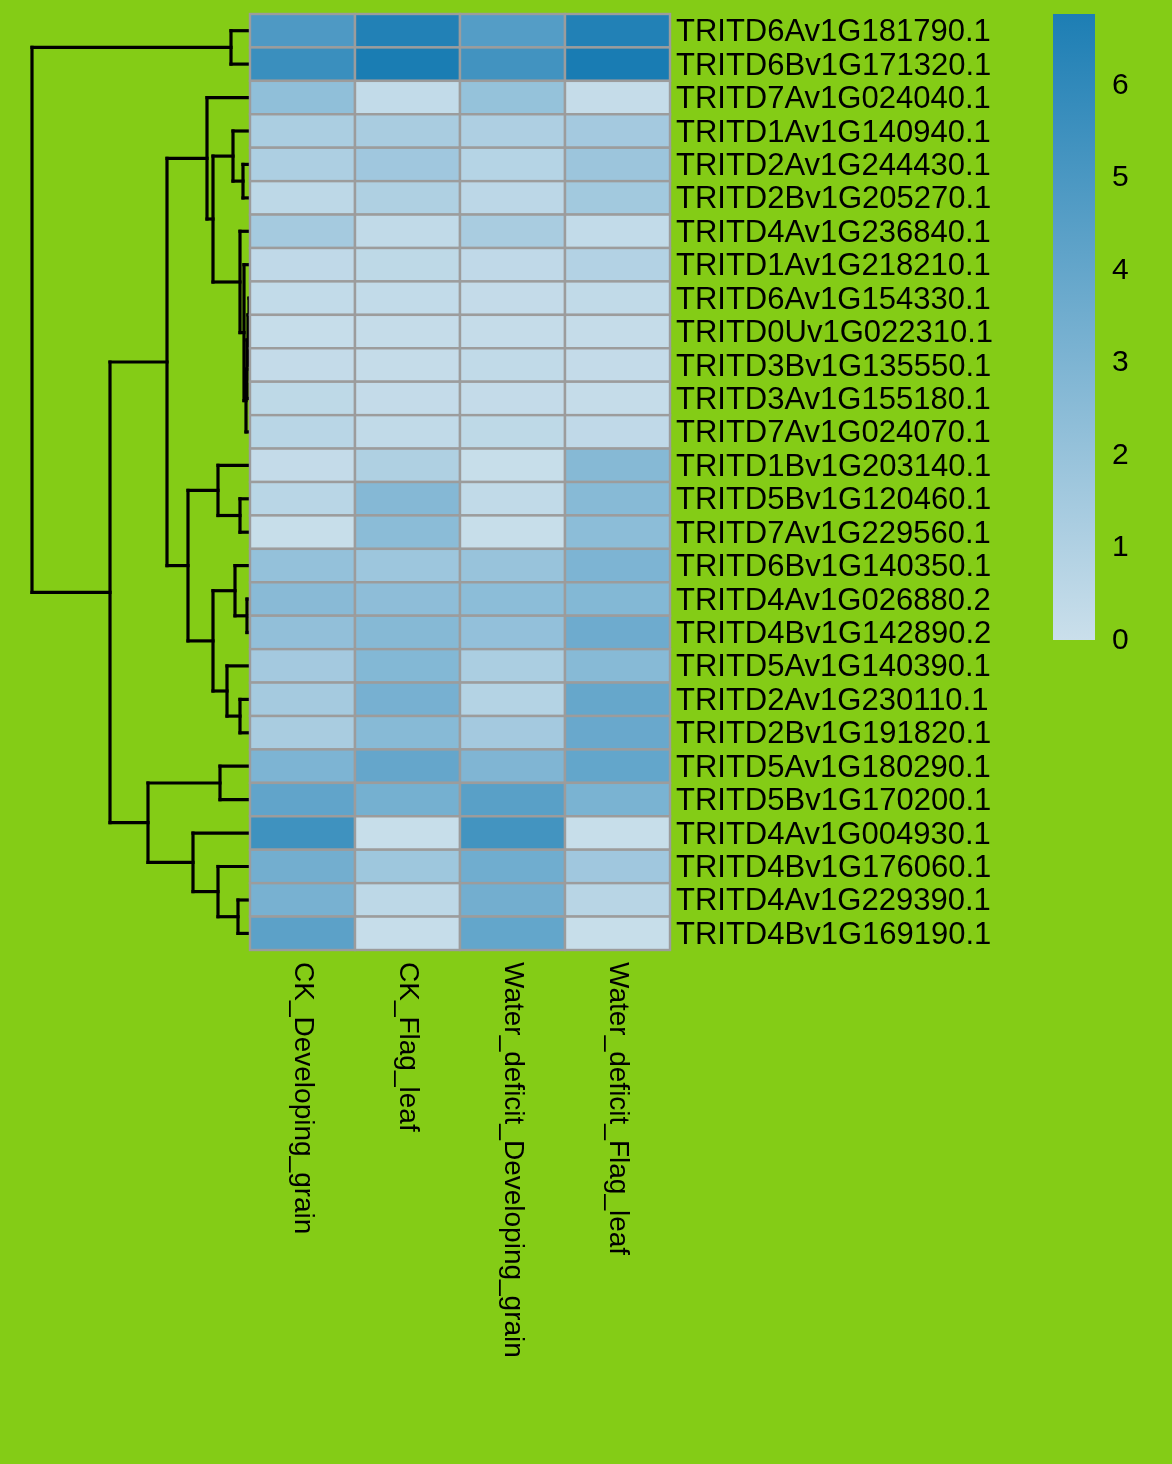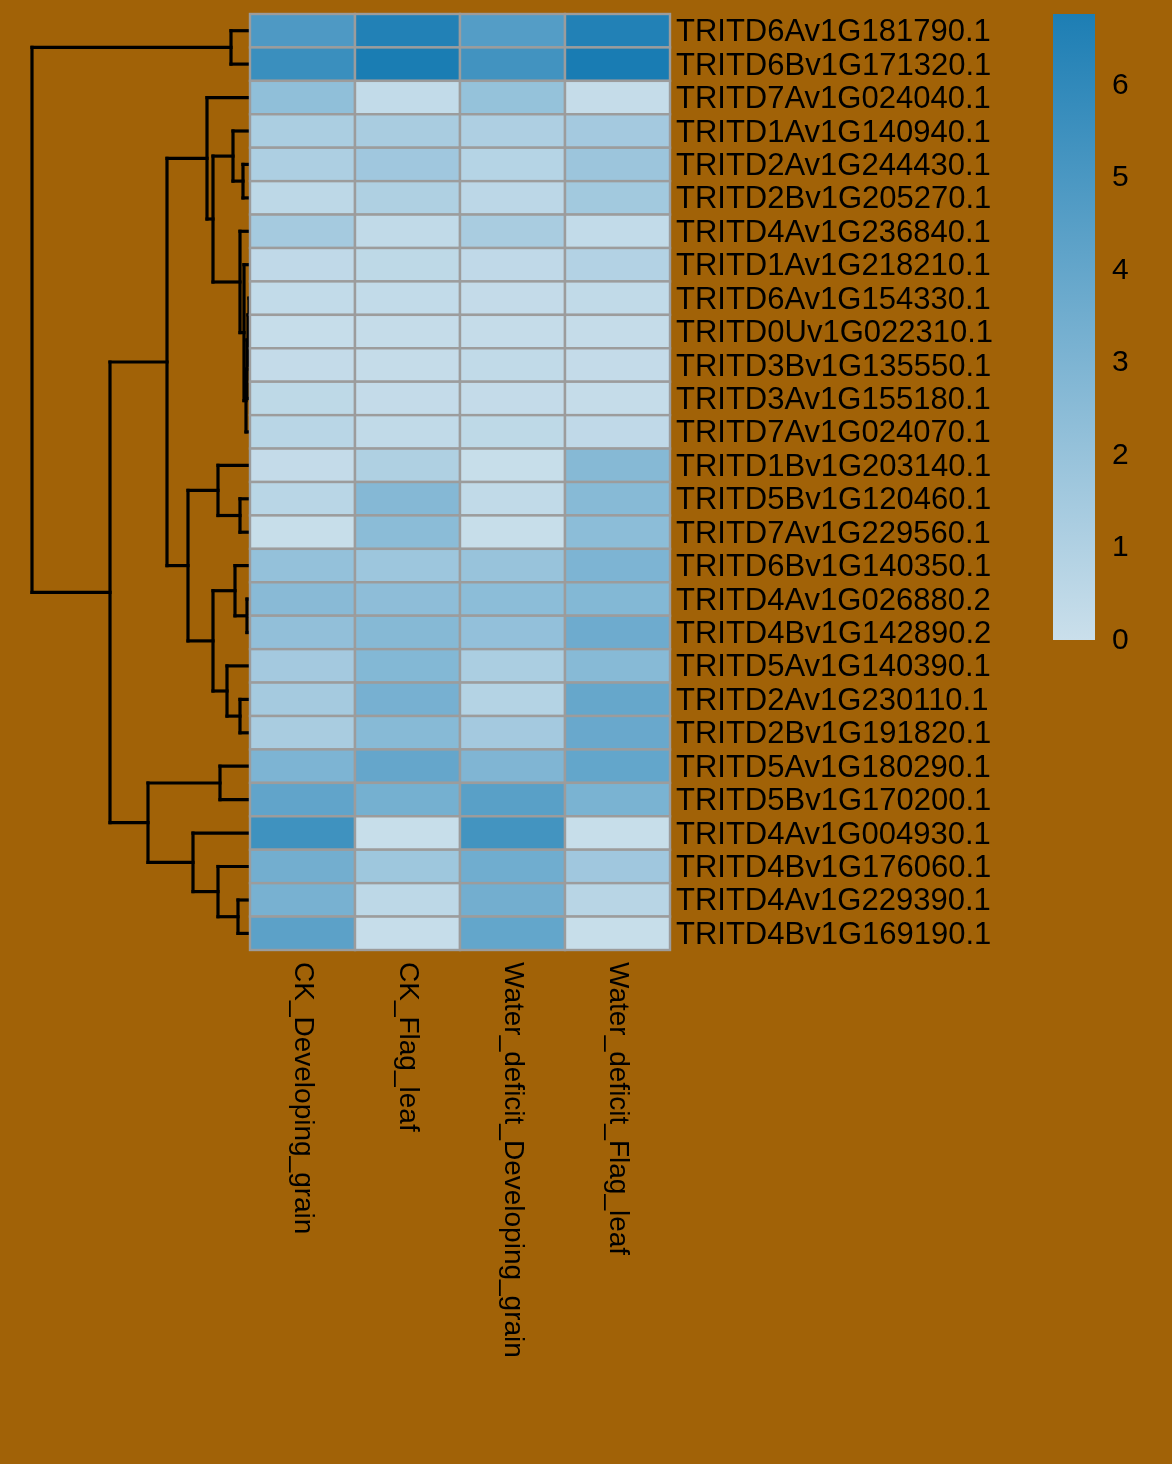--- a/index.html
+++ b/index.html
@@ -1,16 +1,16 @@
 <!DOCTYPE html>
 <html><head>
 <meta charset="utf-8">
 <style>
   html,body{margin:0;padding:0;background:#ffffff;}
-  .figure{position:relative;width:1172px;height:1464px;background:#a16207;overflow:hidden;
+  .figure{position:relative;width:1172px;height:1464px;background:#84cc16;overflow:hidden;
           font-family:"Liberation Sans", sans-serif;}
   svg text{font-family:"Liberation Sans", sans-serif;fill:#000000;}
 </style>
 </head>
 <body>
 
 <div class="figure">
   <svg id="chart" width="1172" height="1464" viewBox="0 0 1172 1464">
     <defs>
         <linearGradient id="cbgrad" x1="0" y1="0" x2="0" y2="1">

